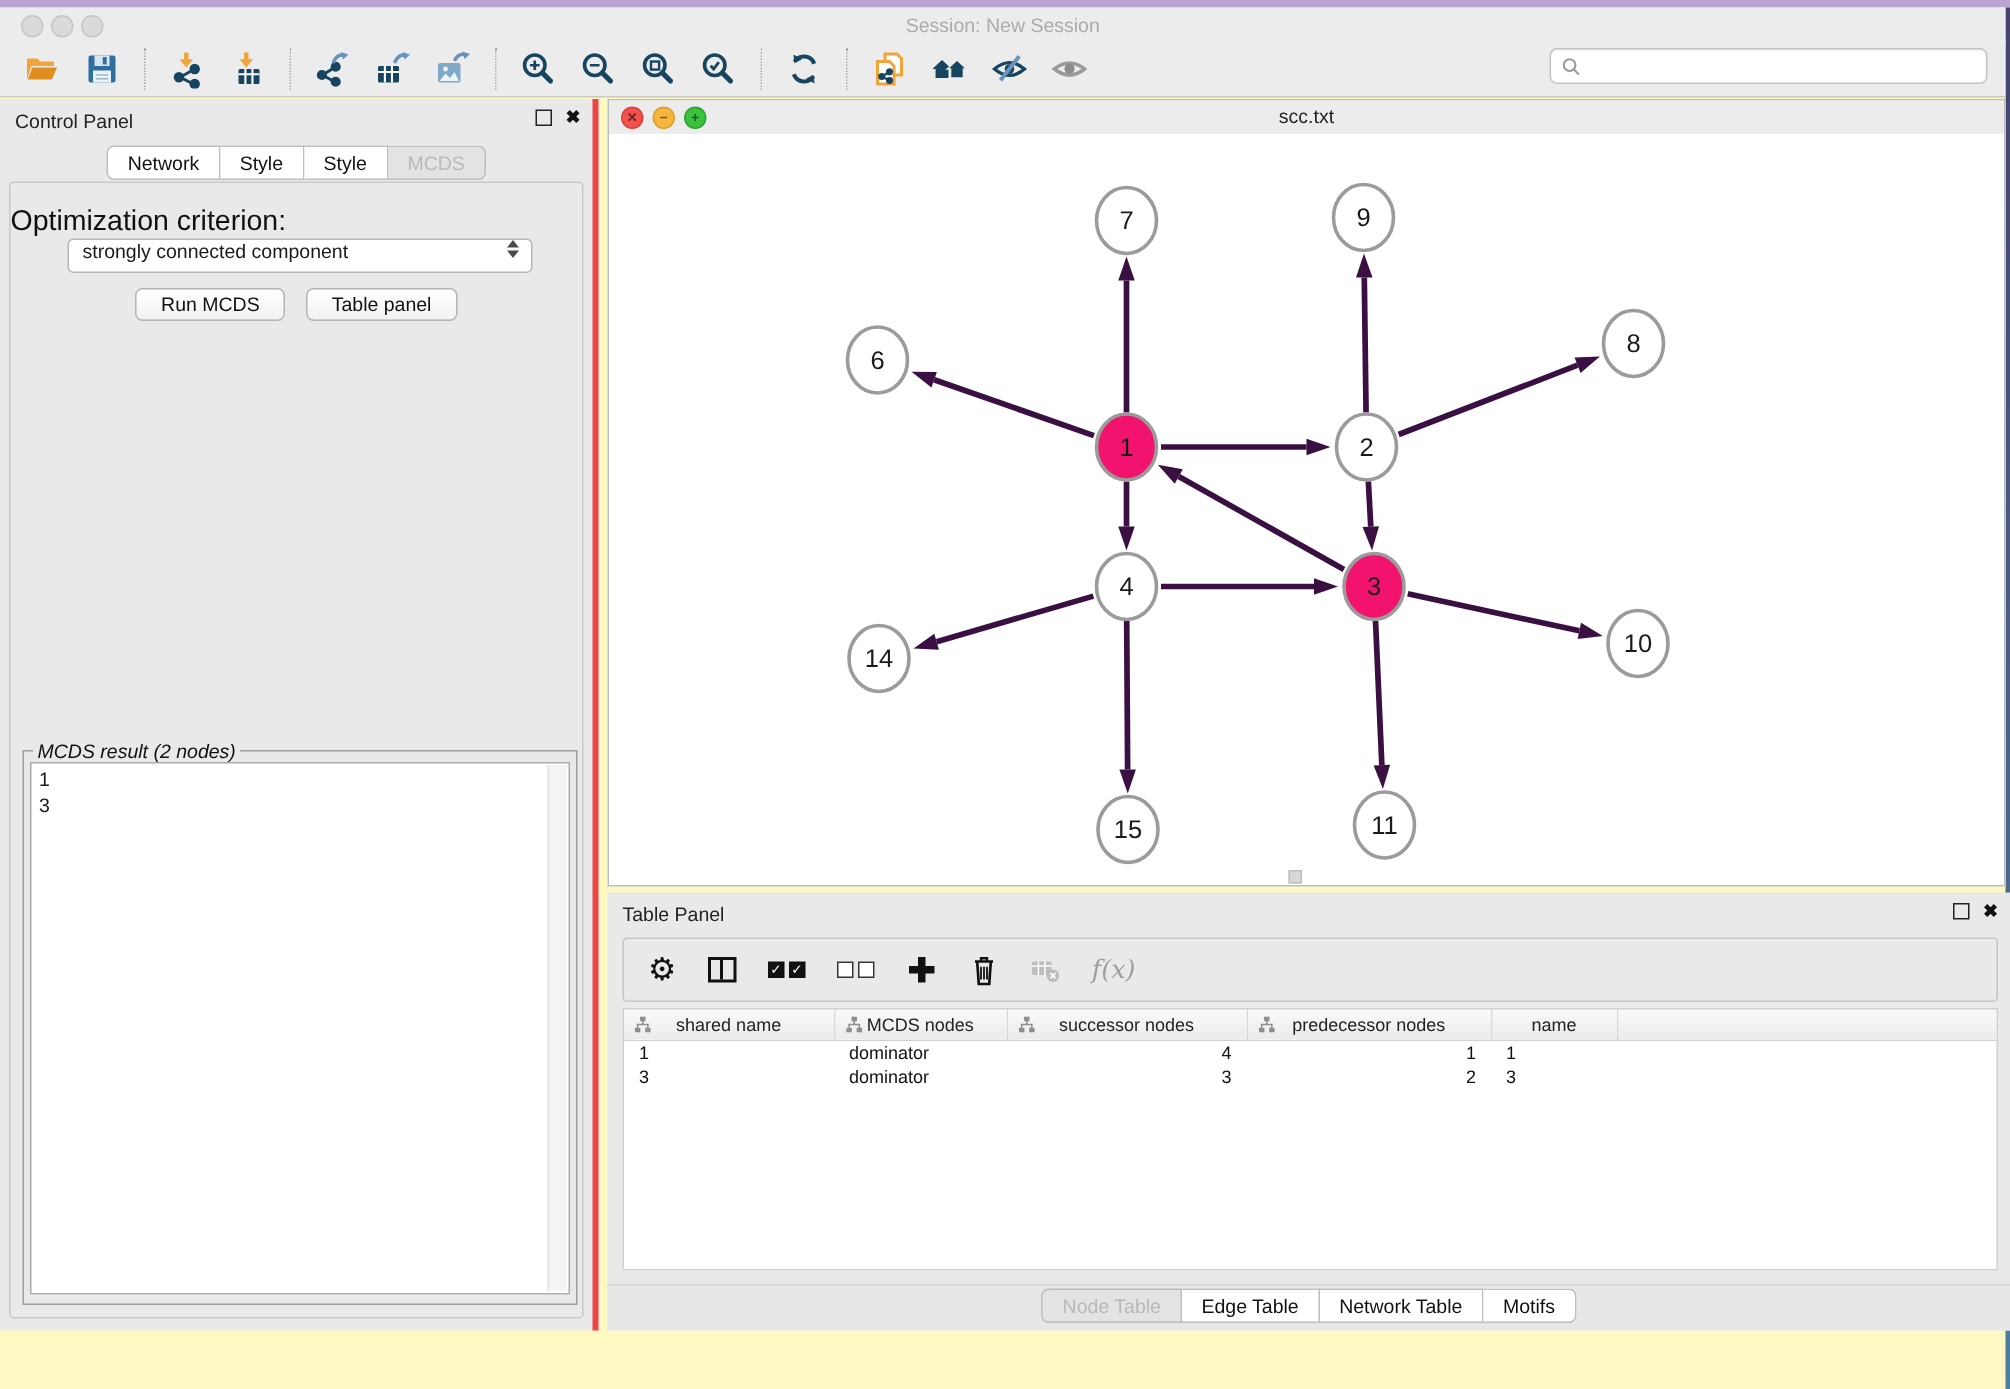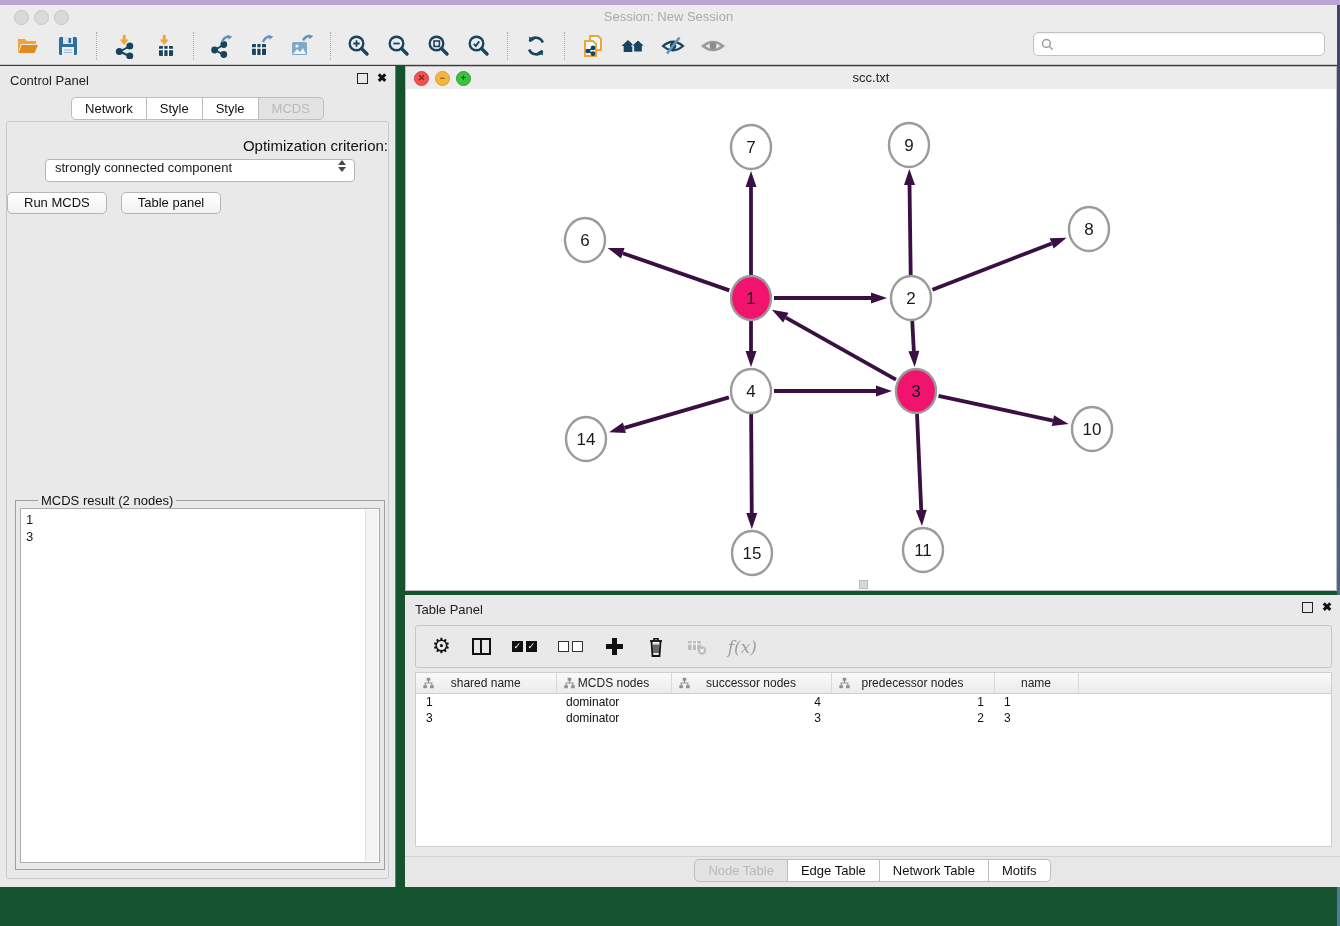--- a/index.html
+++ b/index.html
@@ -1,61 +1,61 @@
 <!DOCTYPE html>
 <html><head>
 <meta charset="utf-8">
 <style>
   html,body{margin:0;padding:0;background:#555;}
-  #root{position:relative;width:1340px;height:926px;background:#14532d;
+  #root{position:relative;width:1340px;height:926px;background:#fef9c3;
         font-family:"Liberation Sans",sans-serif;overflow:hidden;color:#1a1a1a;}
   .abs{position:absolute;}
   
   #top-strip{left:0;top:0;width:1340px;height:5px;background:#b8a5d0;}
   #right-strip{right:0;top:5px;width:3px;bottom:0;background:linear-gradient(#45426f,#4f7e9e);}
   
   #titlebar{left:0;top:5px;right:3px;height:23px;background:#ececec;border-bottom:1px solid #d6d6d6;}
   .tl{position:absolute;top:5px;width:13px;height:13px;border-radius:50%;}
   .tl-gray{background:#dadada;border:1px solid #c6c6c6;}
   #main-title{position:absolute;left:0;right:0;top:4px;text-align:center;font-size:13px;color:#ababab;}
   
   #main-toolbar{left:0;top:28px;right:3px;height:36px;background:#ececec;border-bottom:1px solid #c9c9c9;
      display:flex;align-items:center;padding-left:8px;}
   .tbtn{width:30px;height:30px;display:flex;align-items:center;justify-content:center;margin:0 5px;}
   .tsep{width:0;height:28px;border-left:1px dotted #a9a9a9;margin:0 8px;}
   #search-box{position:absolute;right:12px;top:4px;width:290px;height:22px;background:#fff;
      border:1px solid #c2c2c2;border-radius:5px;display:flex;align-items:center;box-shadow:inset 0 1px 2px rgba(0,0,0,.06);}
   #search-box svg{margin:0 4px 0 7px;}
   #search-input{border:none;outline:none;flex:1;font-size:12px;background:transparent;height:18px;}
   
-  #control-panel{left:0;top:66px;width:395px;height:821px;background:#e9e9e9;border-right:1px solid #ef4444;}
+  #control-panel{left:0;top:66px;width:395px;height:821px;background:#e9e9e9;border-right:4px solid #ef4444;}
   .panel-title{position:absolute;left:10px;top:7px;font-size:13px;color:#222;}
   .win-icons{position:absolute;right:8px;top:6px;display:flex;align-items:center;gap:9px;}
   .icon-restore{width:9px;height:9px;border:1.5px solid #222;display:inline-block;}
   .icon-x{font-size:12px;font-weight:bold;color:#111;line-height:1;}
   .seg{display:flex;}
   .seg-tab{height:21px;line-height:21px;padding:0 13px;background:#fff;border:1px solid #bdbdbd;border-left:none;
      font-size:13px;color:#111;}
   .seg .seg-tab:first-child{border-left:1px solid #bdbdbd;border-radius:5px 0 0 5px;}
   .seg .seg-tab:last-child{border-radius:0 5px 5px 0;}
   .seg-active{background:#e3e3e3;color:#b9b9b9;}
   #cp-tabs{position:absolute;left:0;right:0;top:31px;display:flex;justify-content:center;}
   #cp-content{position:absolute;left:6px;right:6px;top:55px;bottom:8px;border:1px solid #c9c9c9;border-radius:3px;}
-  #opt-label{position:absolute;left:0;right:0;top:15px;text-align:right;font-size:15px;color:#111;}
+  #opt-label{position:absolute;left:0;right:0;top:15px;text-align:left;font-size:19px;color:#111;}
   #criterion-select{position:absolute;left:38px;top:37px;width:310px;height:23px;background:#fff;border:1px solid #b6b6b6;
      border-radius:4px;display:flex;font-size:13px;box-sizing:border-box;}
   #criterion-select .val{flex:1;padding-left:9px;}
   .stepper{width:18px;display:flex;flex-direction:column;align-items:center;gap:2px;margin-right:3px;}
   .tri-up{width:0;height:0;border-left:4px solid transparent;border-right:4px solid transparent;border-bottom:5px solid #4a4a4a;}
   .tri-down{width:0;height:0;border-left:4px solid transparent;border-right:4px solid transparent;border-top:5px solid #4a4a4a;}
-  #cp-buttons{position:absolute;left:0;right:0;top:70px;display:flex;gap:14px;}
+  #cp-buttons{position:absolute;left:0;right:0;top:70px;display:flex;justify-content:center;gap:14px;}
   .mac-btn{height:22px;line-height:20px;padding:0 16px;background:linear-gradient(#ffffff,#f2f2f2);
      border:1px solid #b5b5b5;border-radius:5px;font-size:13px;color:#111;}
   #result-group{position:absolute;left:8px;width:370px;top:371px;height:377px;border:1px solid #9f9f9f;margin:0;padding:0 4px 6px 4px;box-sizing:border-box;}
-  #result-group legend{font-size:13px;padding:0 3px;margin-left:18px;color:#111;}
+  #result-group legend{font-size:13px;padding:0 3px;margin-left:2px;color:#111;font-style:italic;}
   #result-text{width:100%;height:100%;background:#fff;border:1px solid #ababab;box-sizing:border-box;
      font-size:13px;line-height:17px;padding:2px 0 0 5px;white-space:pre;position:relative;}
   #result-scroll{position:absolute;top:1px;bottom:1px;right:1px;width:12px;background:#f4f4f4;border-left:1px solid #e2e2e2;}
   
   #network-window{left:405px;top:66px;width:932px;height:525px;background:#fff;border:1px solid #bcbcbc;box-sizing:border-box;}
   #net-titlebar{position:absolute;left:0;right:0;top:0;height:22px;background:#ececec;border-bottom:1px solid #cfcfcf;}
   .tl-sym{position:absolute;top:4px;width:13px;height:13px;border-radius:50%;font-size:9px;font-weight:bold;
      color:rgba(0,0,0,.55);text-align:center;line-height:13px;}
   #net-title{position:absolute;left:0;right:0;top:3px;text-align:center;font-size:13px;color:#222;}
   #net-canvas{position:absolute;left:0;right:0;top:22px;bottom:0;background:#fff;}

